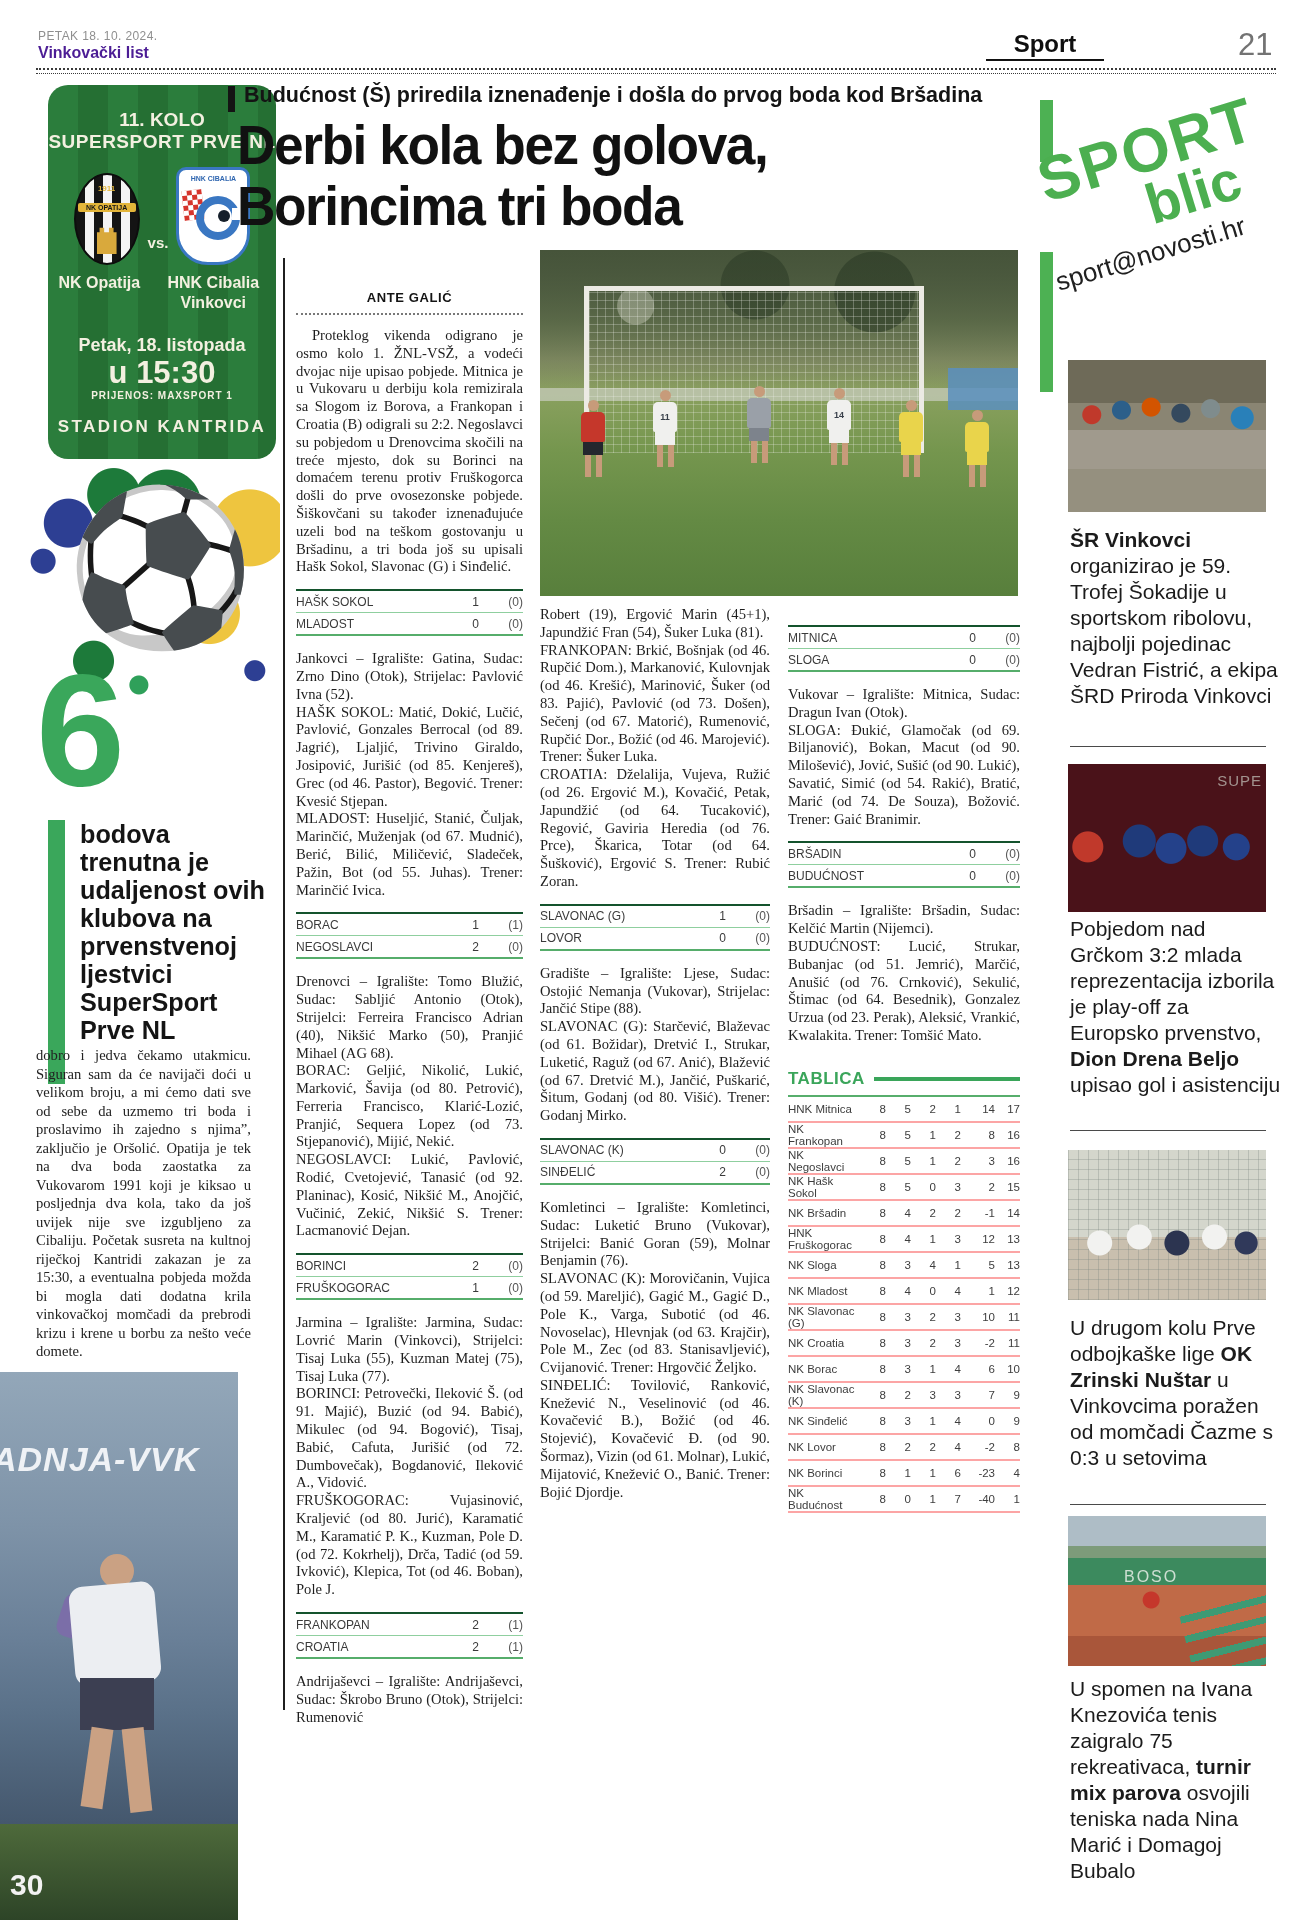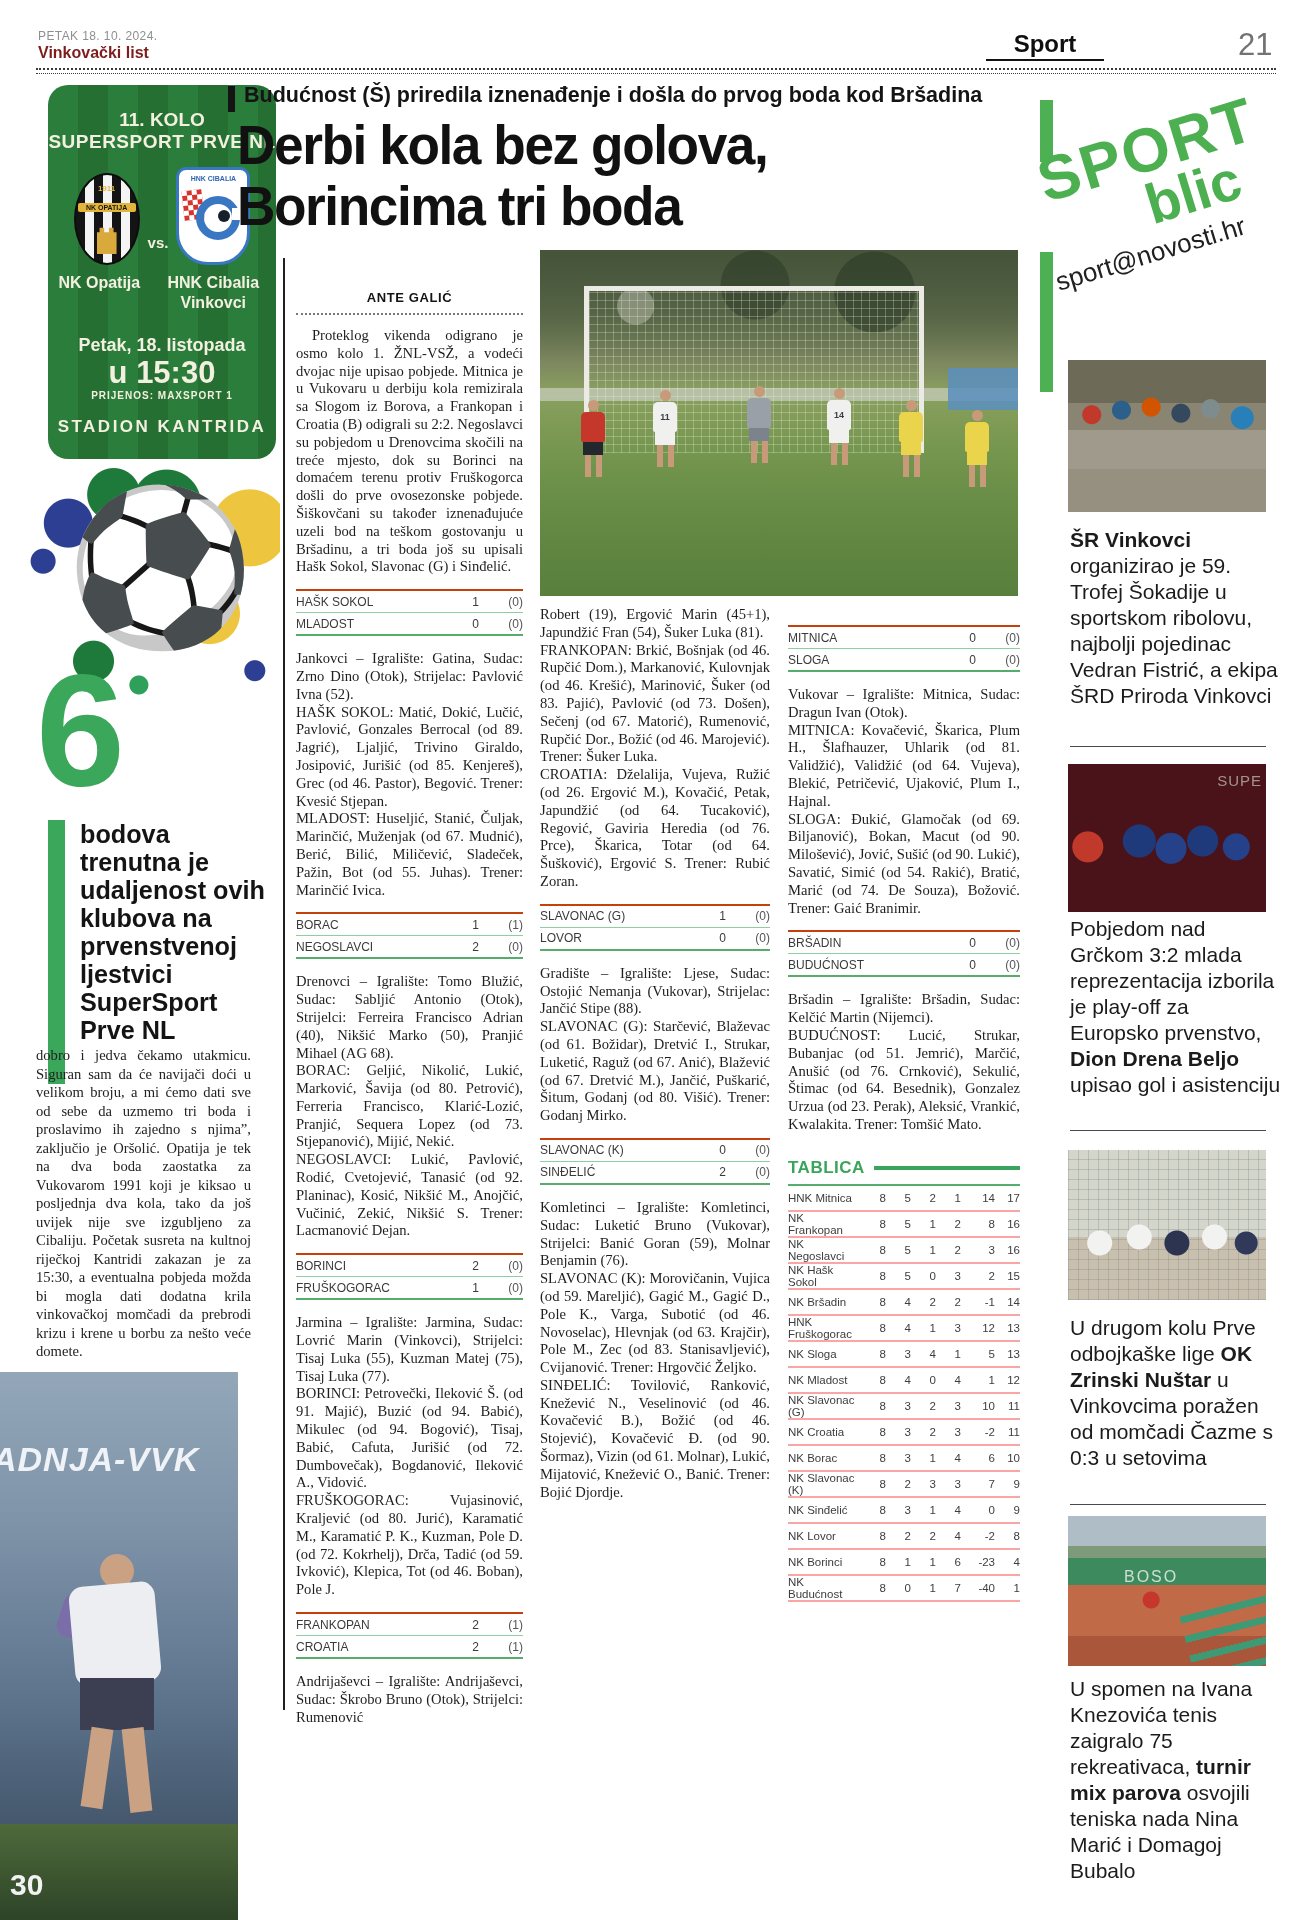--- a/index.html
+++ b/index.html
@@ -1,20 +1,20 @@
 <!DOCTYPE html>
 <html><head>
 <meta charset="utf-8">
 <style>
   html,body{margin:0;padding:0;background:#e8e8e8;}
   .page{position:relative;width:1311px;height:1920px;background:#ffffff;margin:0 auto;overflow:hidden;
         font-family:"Liberation Sans",sans-serif;color:#1c1c1c;}
   
   .h-date{position:absolute;left:38px;top:29px;font-size:12px;color:#8f8f8f;letter-spacing:.4px;}
-  .h-paper{position:absolute;left:38px;top:44px;font-size:16px;font-weight:bold;color:#7f1d1d;}
+  .h-paper{position:absolute;left:38px;top:44px;font-size:16px;font-weight:bold;color:#4c1d95;}
   .h-section{position:absolute;left:985px;top:30px;width:120px;text-align:center;font-size:24px;font-weight:bold;color:#0f0f0f;}
   .h-section-rule{position:absolute;left:986px;top:59px;width:118px;height:2px;background:#111;}
   .h-page{position:absolute;left:1238px;top:27px;font-size:31px;color:#737373;}
   .h-rule{position:absolute;left:36px;top:68px;width:1240px;border-top:2px dotted #3a3a3a;}
   .h-rule2{position:absolute;left:36px;top:73px;width:1240px;border-top:1px dotted #3a3a3a;}
   
   .mbox{position:absolute;left:48px;top:85px;width:228px;height:374px;border-radius:20px;overflow:hidden;
         background:repeating-linear-gradient(90deg,#2b7d3c 0 30px,#256f33 30px 60px);
         color:#f3f0e0;text-align:center;}
   .mb-round{margin-top:24px;font-size:19px;font-weight:bold;}
@@ -82,21 +82,21 @@
   
   .col{position:absolute;width:227px;}
   .col2{left:296px;top:280px;}
   .col3{left:540px;top:606px;width:230px;}
   .col4{left:788px;top:612px;width:232px;}
   .byline{text-align:center;font-size:13px;font-weight:bold;letter-spacing:.6px;color:#141414;margin-top:10px;}
   .byline-rule{border-top:2px dotted #787878;margin:8px 0 12px;}
   .body{font-family:"Liberation Serif",serif;font-size:14.6px;line-height:17.8px;text-align:justify;color:#1e1e1e;margin:0;}
   .indent{text-indent:16px;}
   
-  .scorebox{border-top:2px solid #c2410c;border-bottom:2px solid #56ad6b;margin:13px 0 14px;}
+  .scorebox{border-top:2px solid #14532d;border-bottom:2px solid #56ad6b;margin:13px 0 14px;}
   .srow{display:flex;align-items:center;height:21px;font-size:12px;color:#3a3a3a;}
   .srow + .srow{border-top:1px solid #8fcf9f;}
   .steam{flex:1;text-align:left;}
   .sft{width:38px;text-align:right;}
   .sht{width:44px;text-align:right;color:#555;}
   
   .main-photo{position:absolute;left:540px;top:250px;width:478px;height:346px;overflow:hidden;
       background:linear-gradient(180deg,#556348 0%,#6d7c55 20%,#8a9468 32%,#89a05e 42%,#75964e 58%,#648a44 78%,#587f3c 100%);}
   .mp-top{position:absolute;left:0;top:0;right:0;height:140px;
       background:radial-gradient(circle at 20% 40%,rgba(230,230,215,.35) 0 18px,transparent 19px),
@@ -427,21 +427,20 @@
         </div>
         <div class="srow">
           <span class="steam">SLOGA</span>
           <span class="sft">0</span>
           <span class="sht">(0)</span>
         </div>
       </div>
     <div>
 
     <p class="body">Vukovar – Igralište: Mitnica, Sudac: Dragun Ivan (Otok).</p>
-        <p class="body">MITNICA: Kovačević, Škarica, Plum H., Šlafhauzer, Uhlarik (od 81. Validžić), Validžić (od 64. Vujeva), Blekić, Petričević, Ujaković, Plum I., Hajnal.</p>
         <p class="body">SLOGA: Đukić, Glamočak (od 69. Biljanović), Bokan, Macut (od 90. Milošević), Jović, Sušić (od 90. Lukić), Savatić, Simić (od 54. Rakić), Bratić, Marić (od 74. De Souza), Božović. Trener: Gaić Branimir.</p>
       </div>
     <div class="scorebox">
 
     <div class="srow">
           <span class="steam">BRŠADIN</span>
           <span class="sft">0</span>
           <span class="sht">(0)</span>
         </div>
         <div class="srow">

